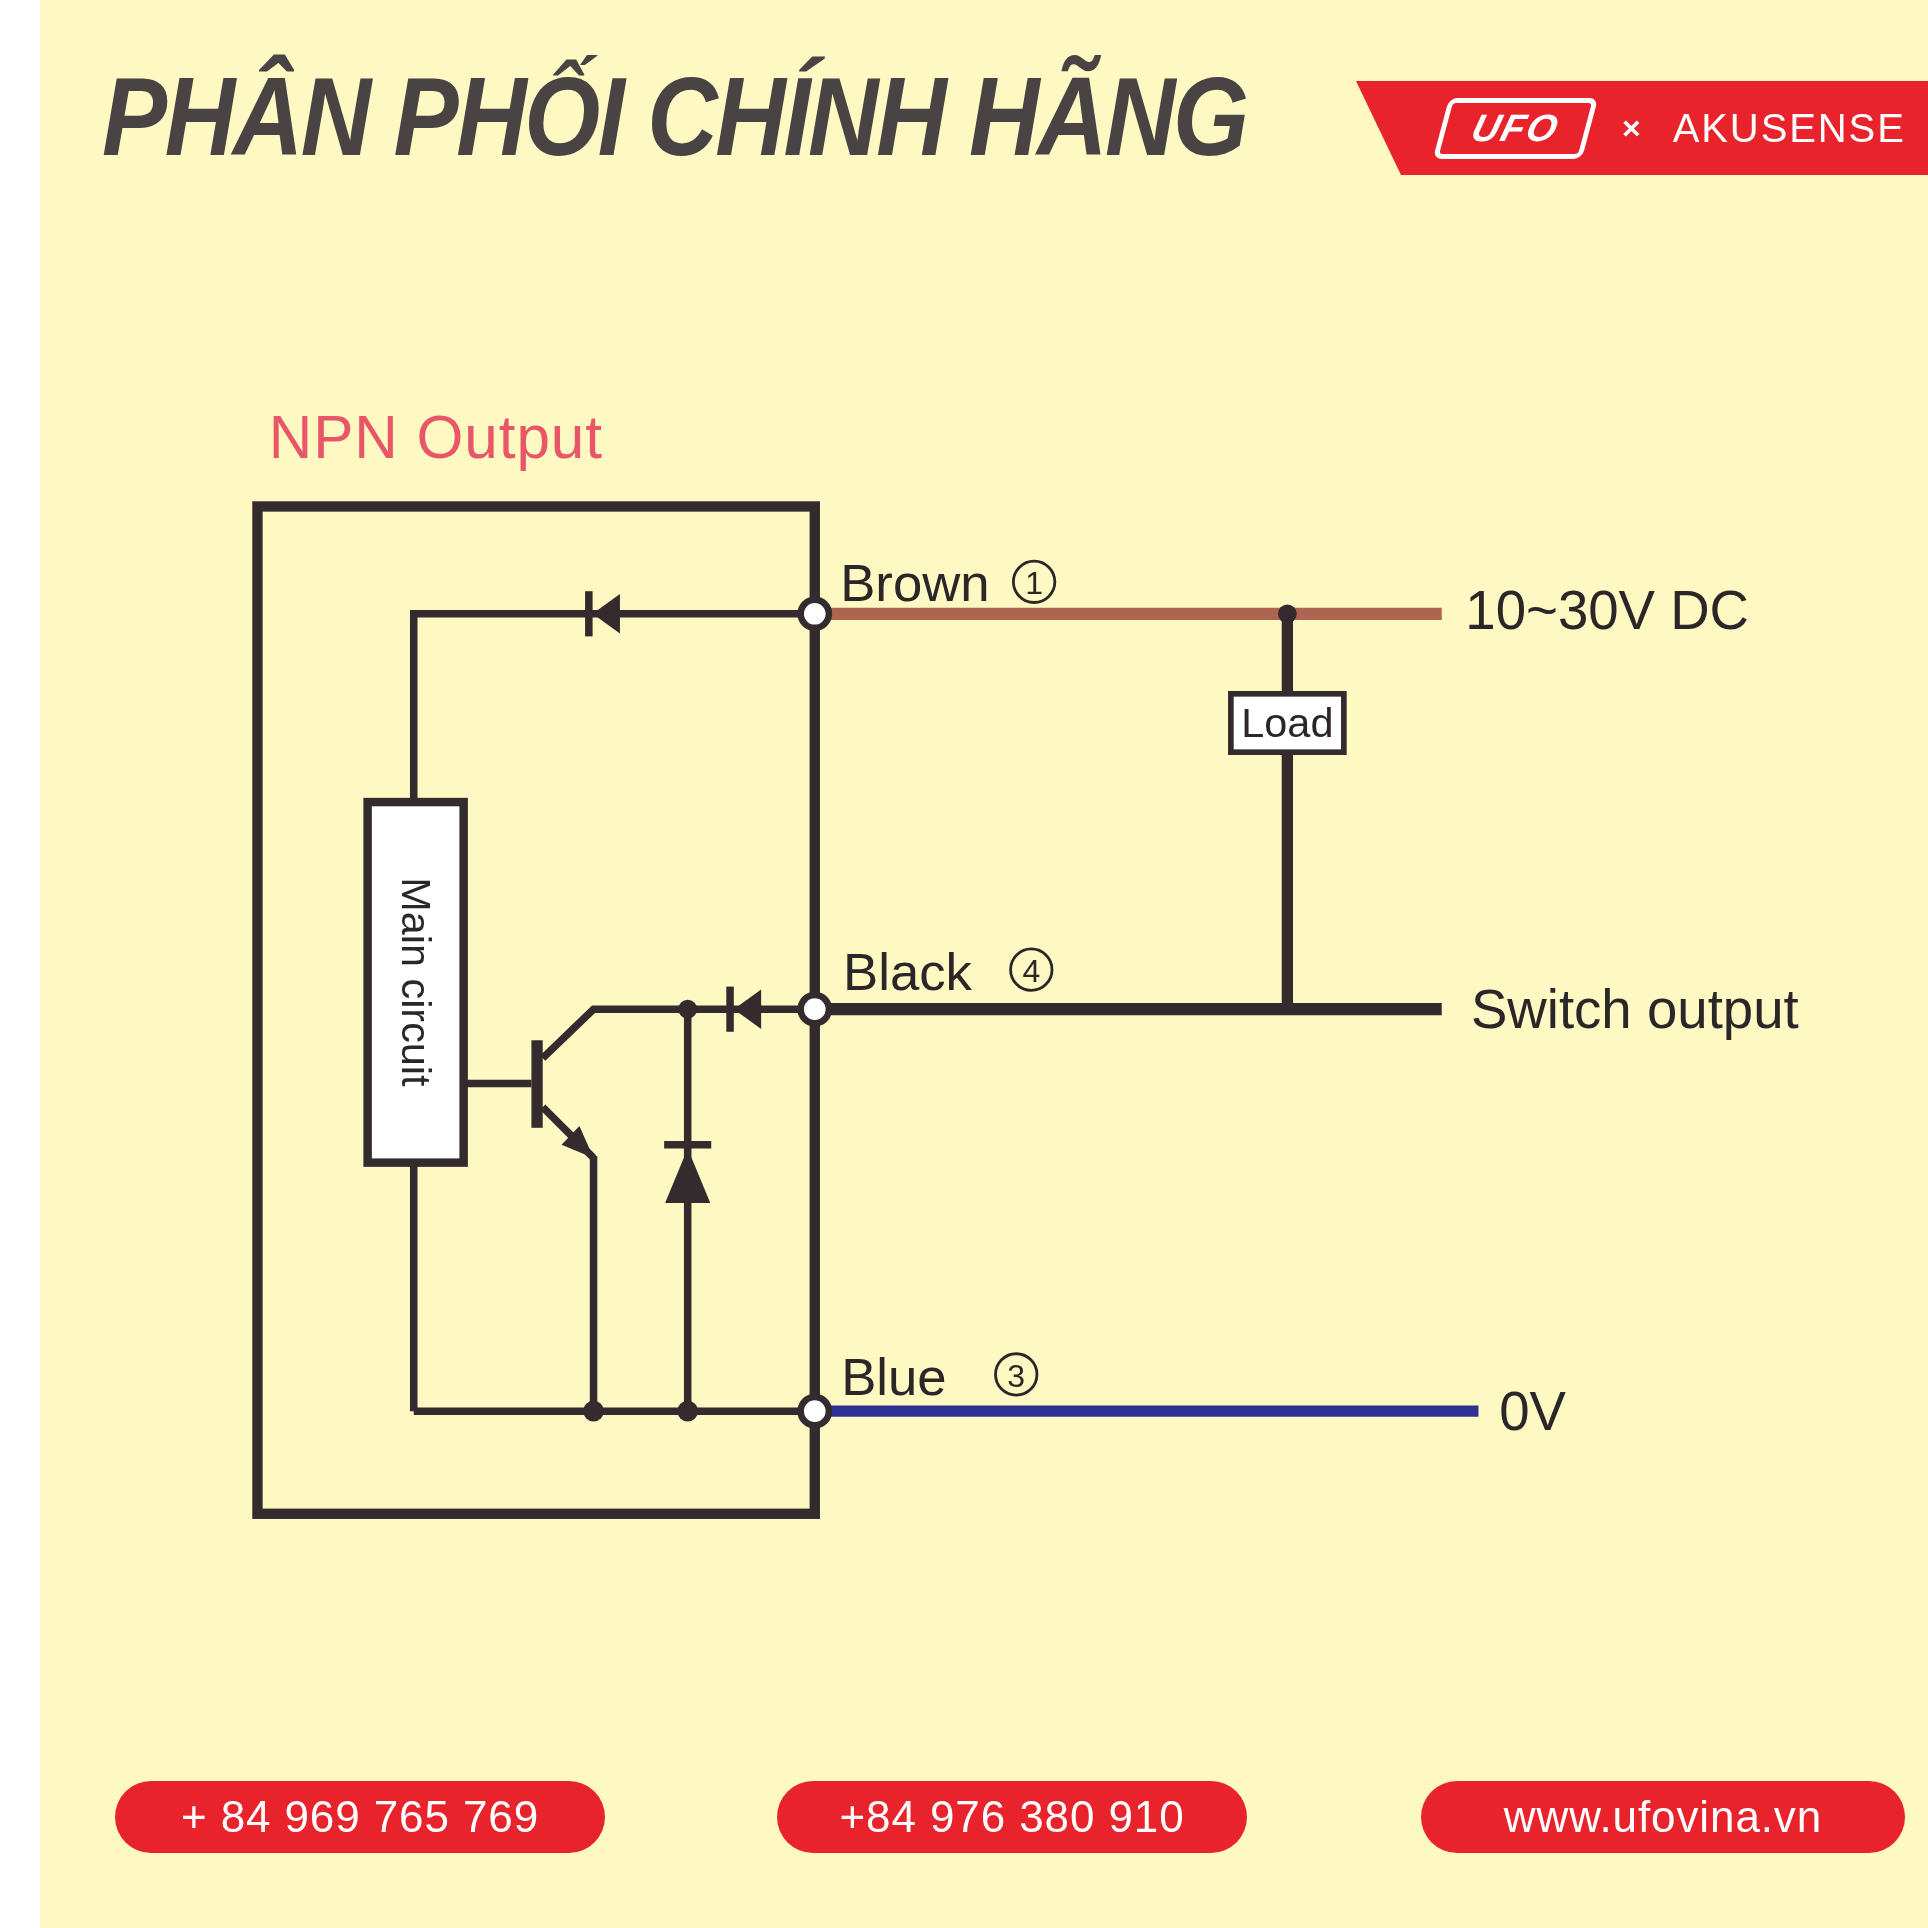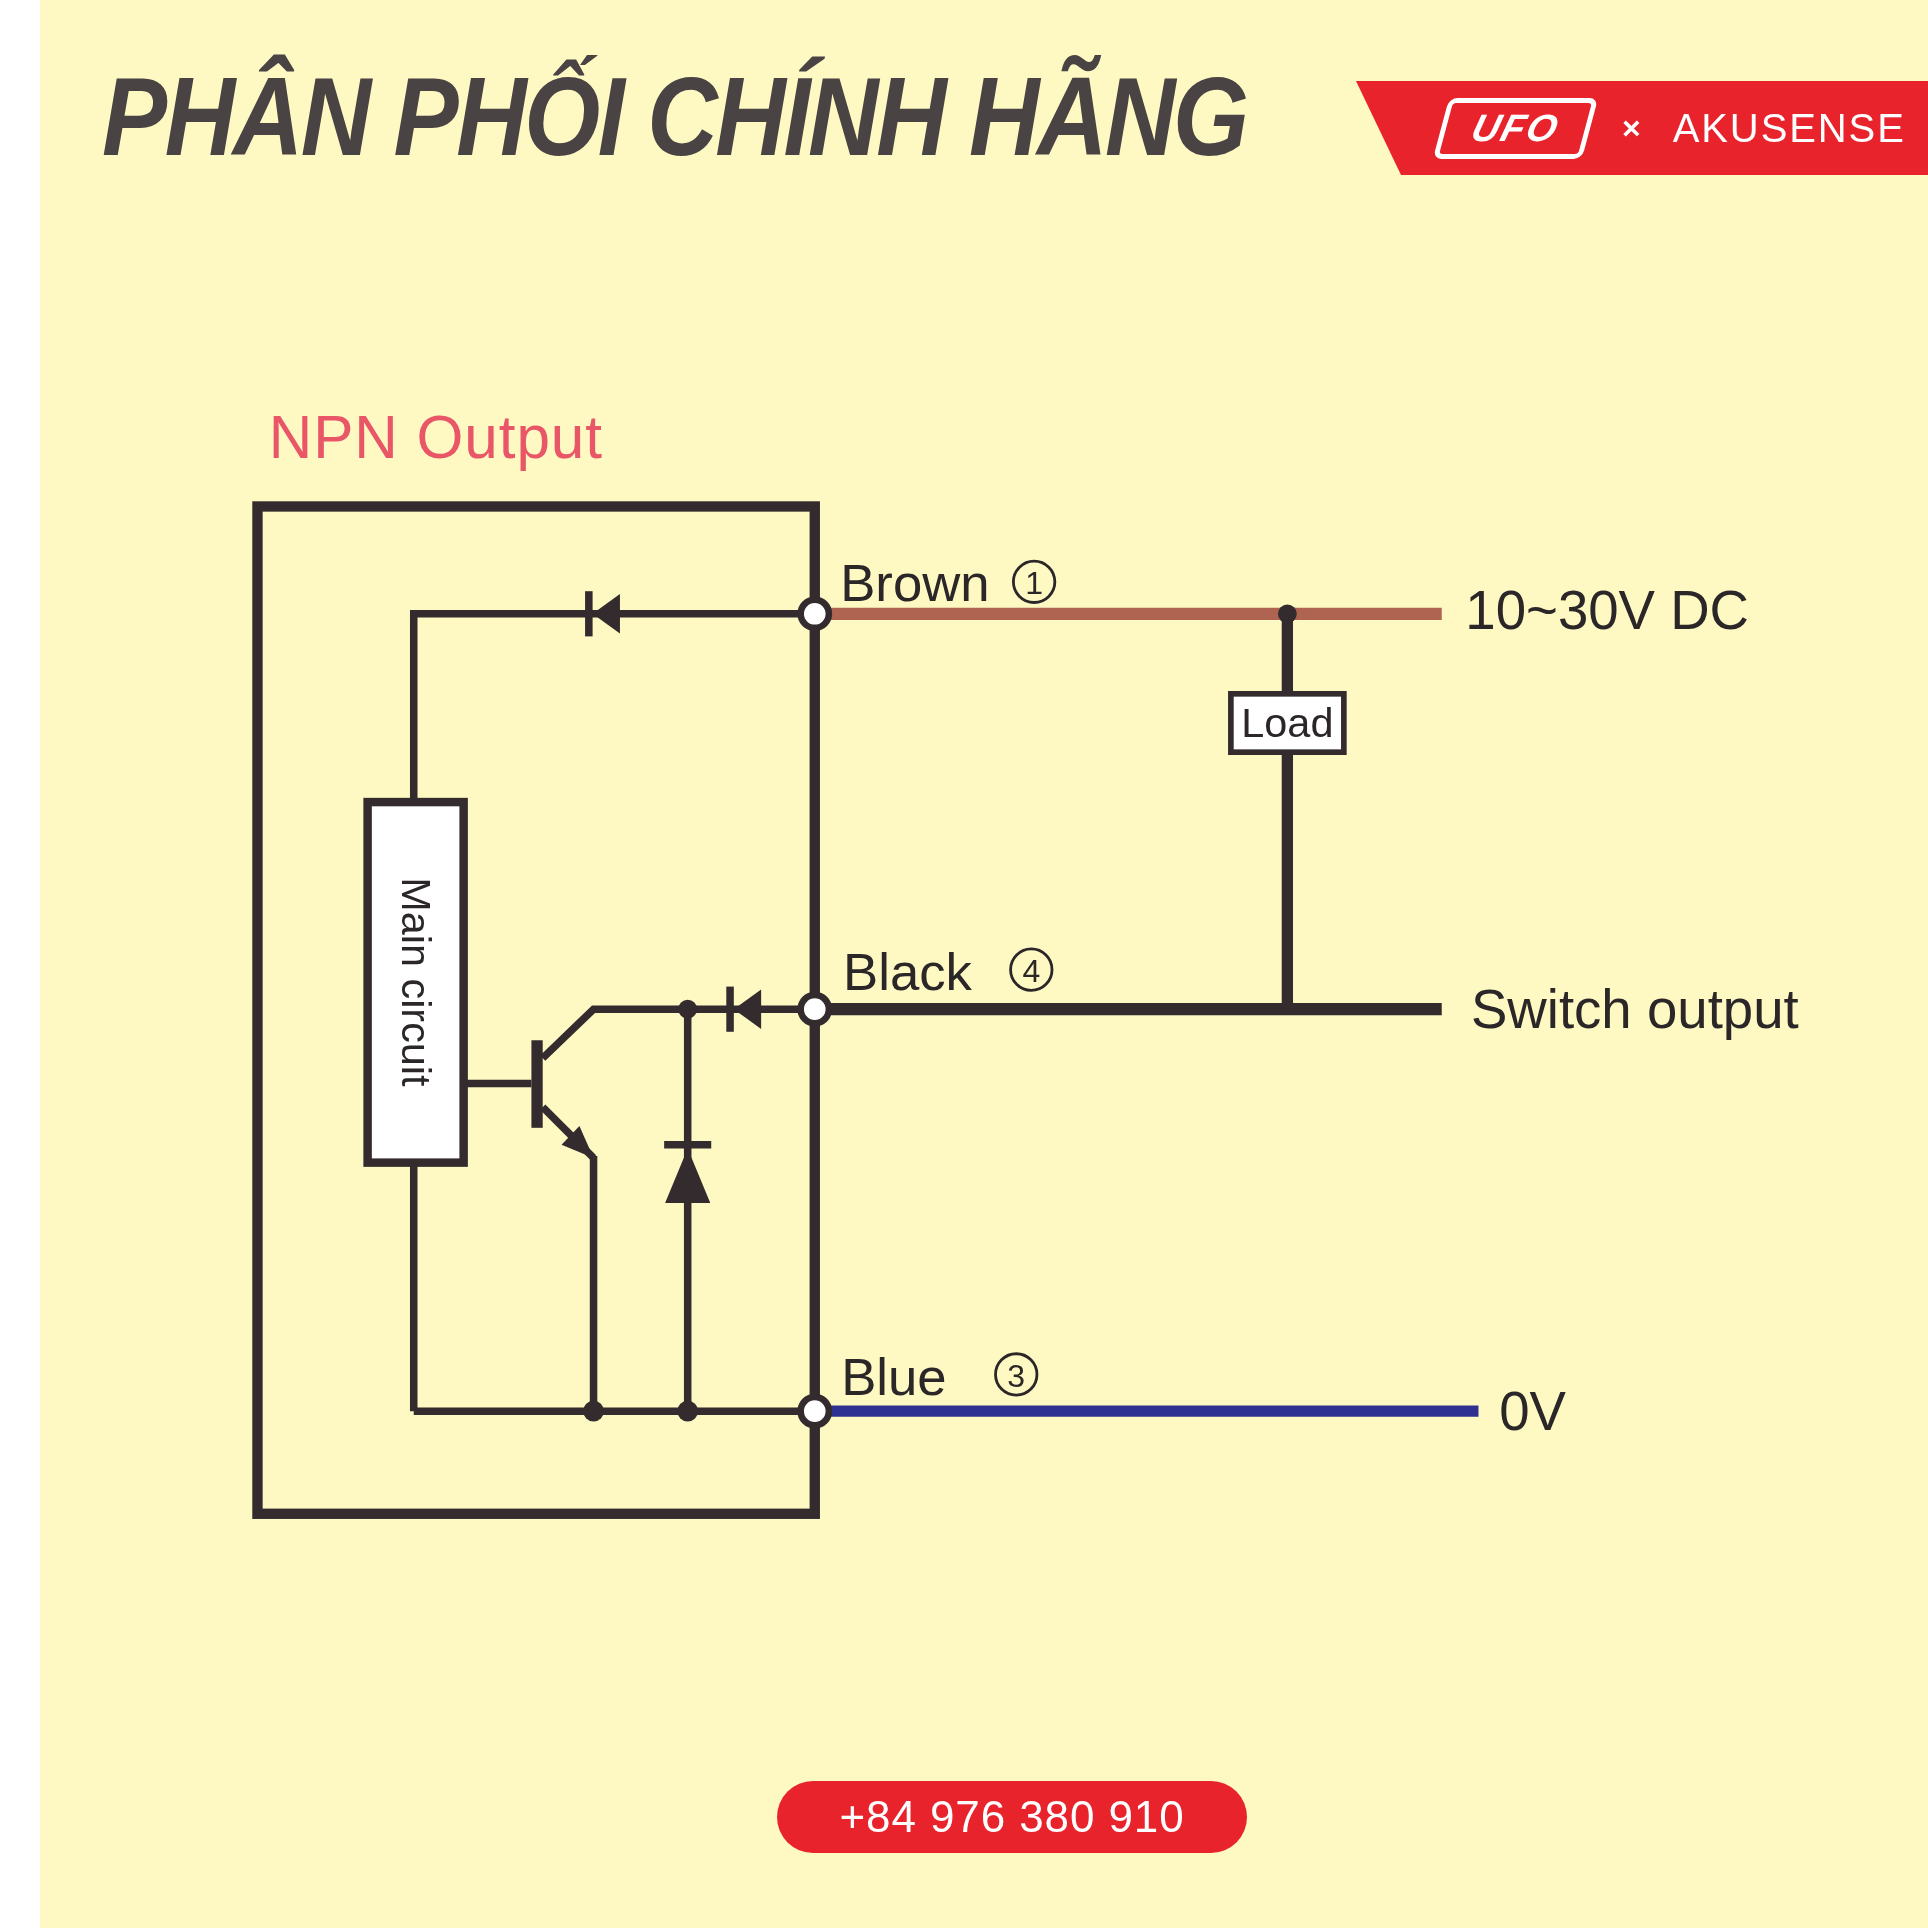--- a/index.html
+++ b/index.html
@@ -105,16 +105,18 @@
 
     <text class="lbl" x="851" y="1482">Blue</text>
     <circle class="pin-circ" cx="1037" cy="1460" r="22"></circle>
     <text class="pin-num" x="1037" y="1473">3</text>
 
     <text class="rlbl" x="1514" y="668">10~30V DC</text>
     <text class="rlbl" x="1520" y="1092">Switch output</text>
     <text class="rlbl" x="1550" y="1519">0V</text>
   </svg>
 
+  <div class="pill" style="left:75px;width:490px;">+ 84 969 765 769</div>
   <div class="pill" style="left:737px;width:470px;">+84 976 380 910</div>
+  <div class="pill" style="left:1381px;width:484px;">www.ufovina.vn</div>
 
 </div>
 
 
 </body></html>

